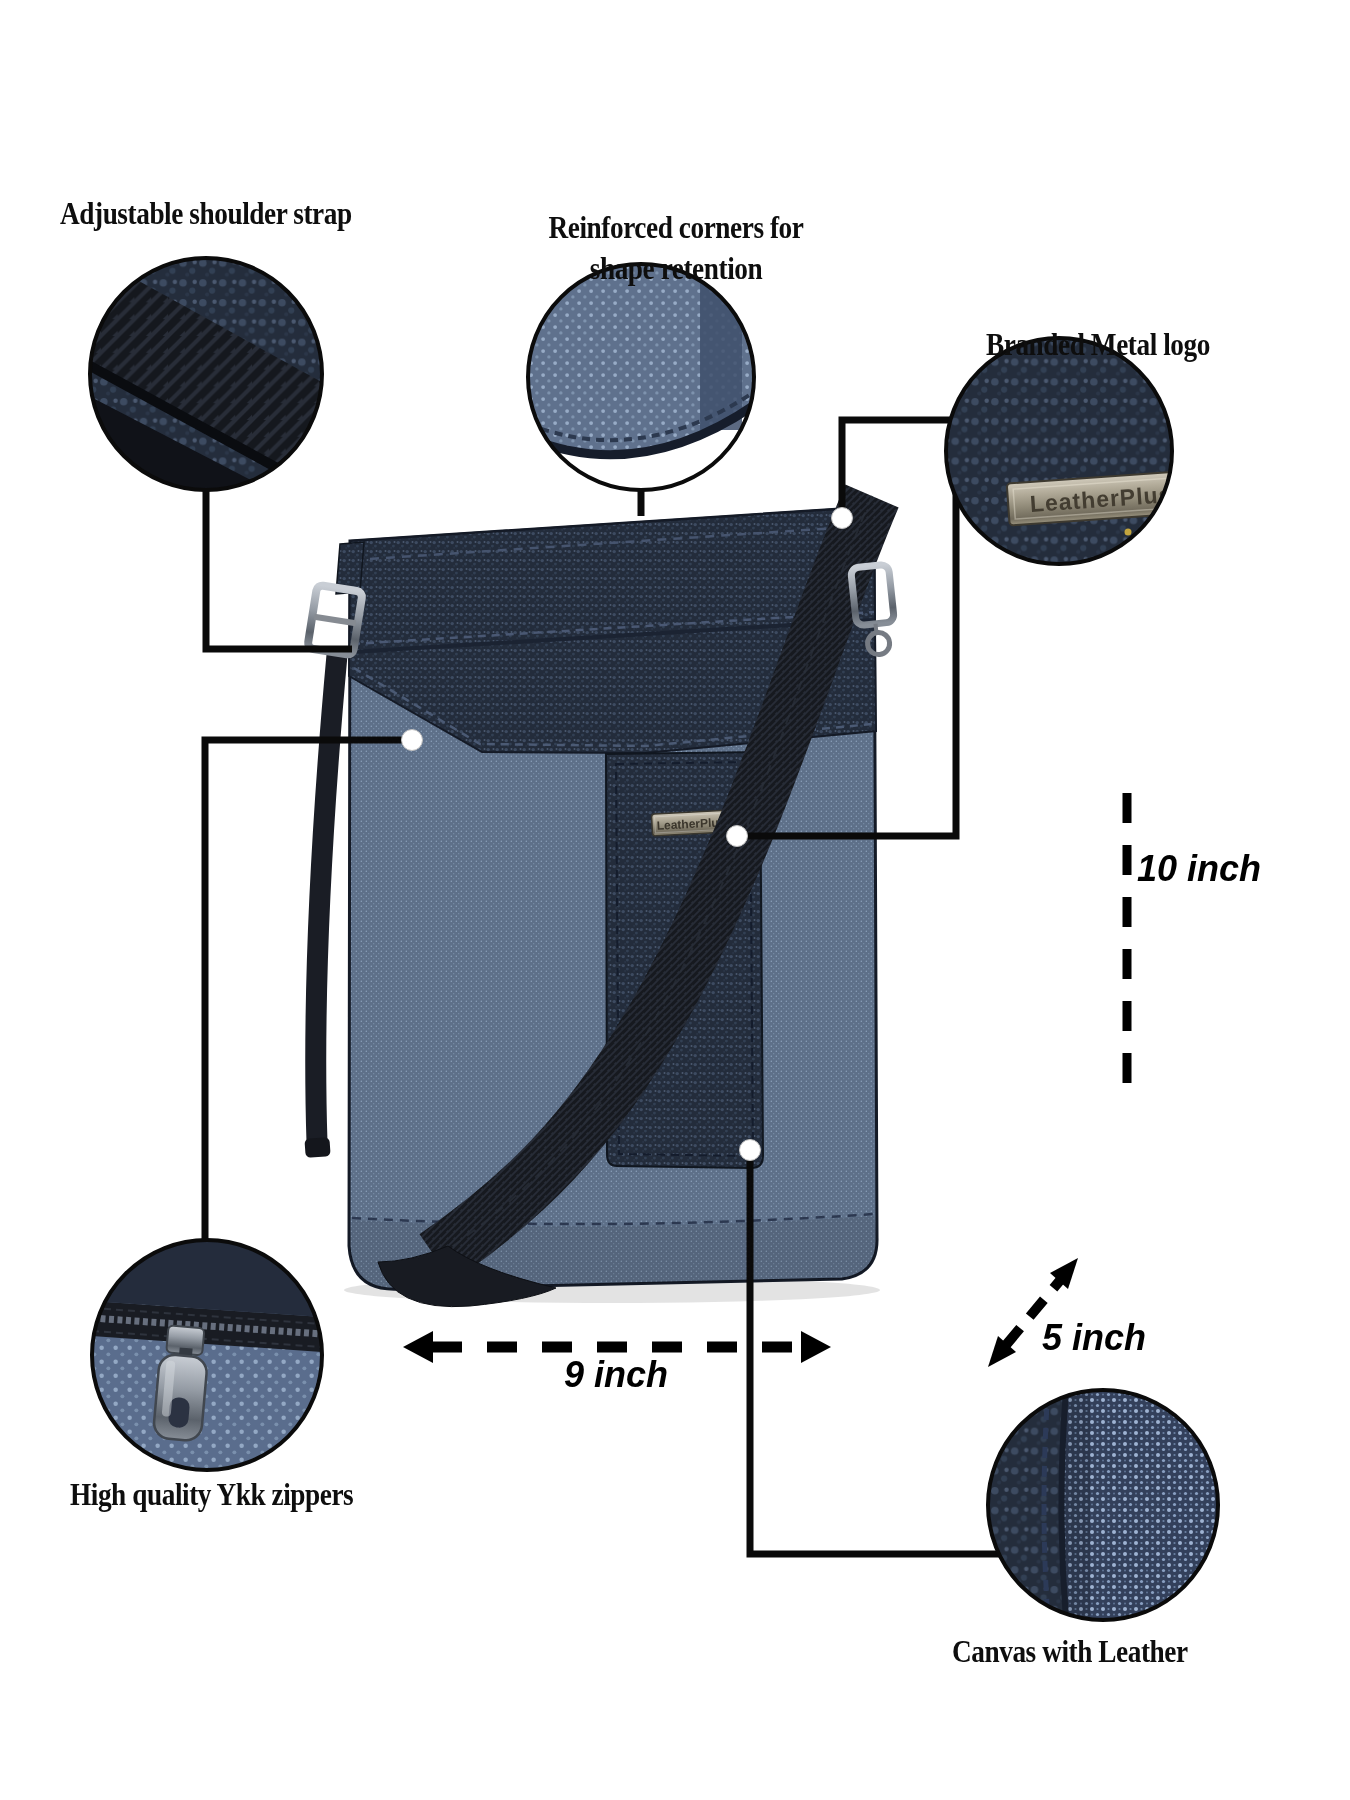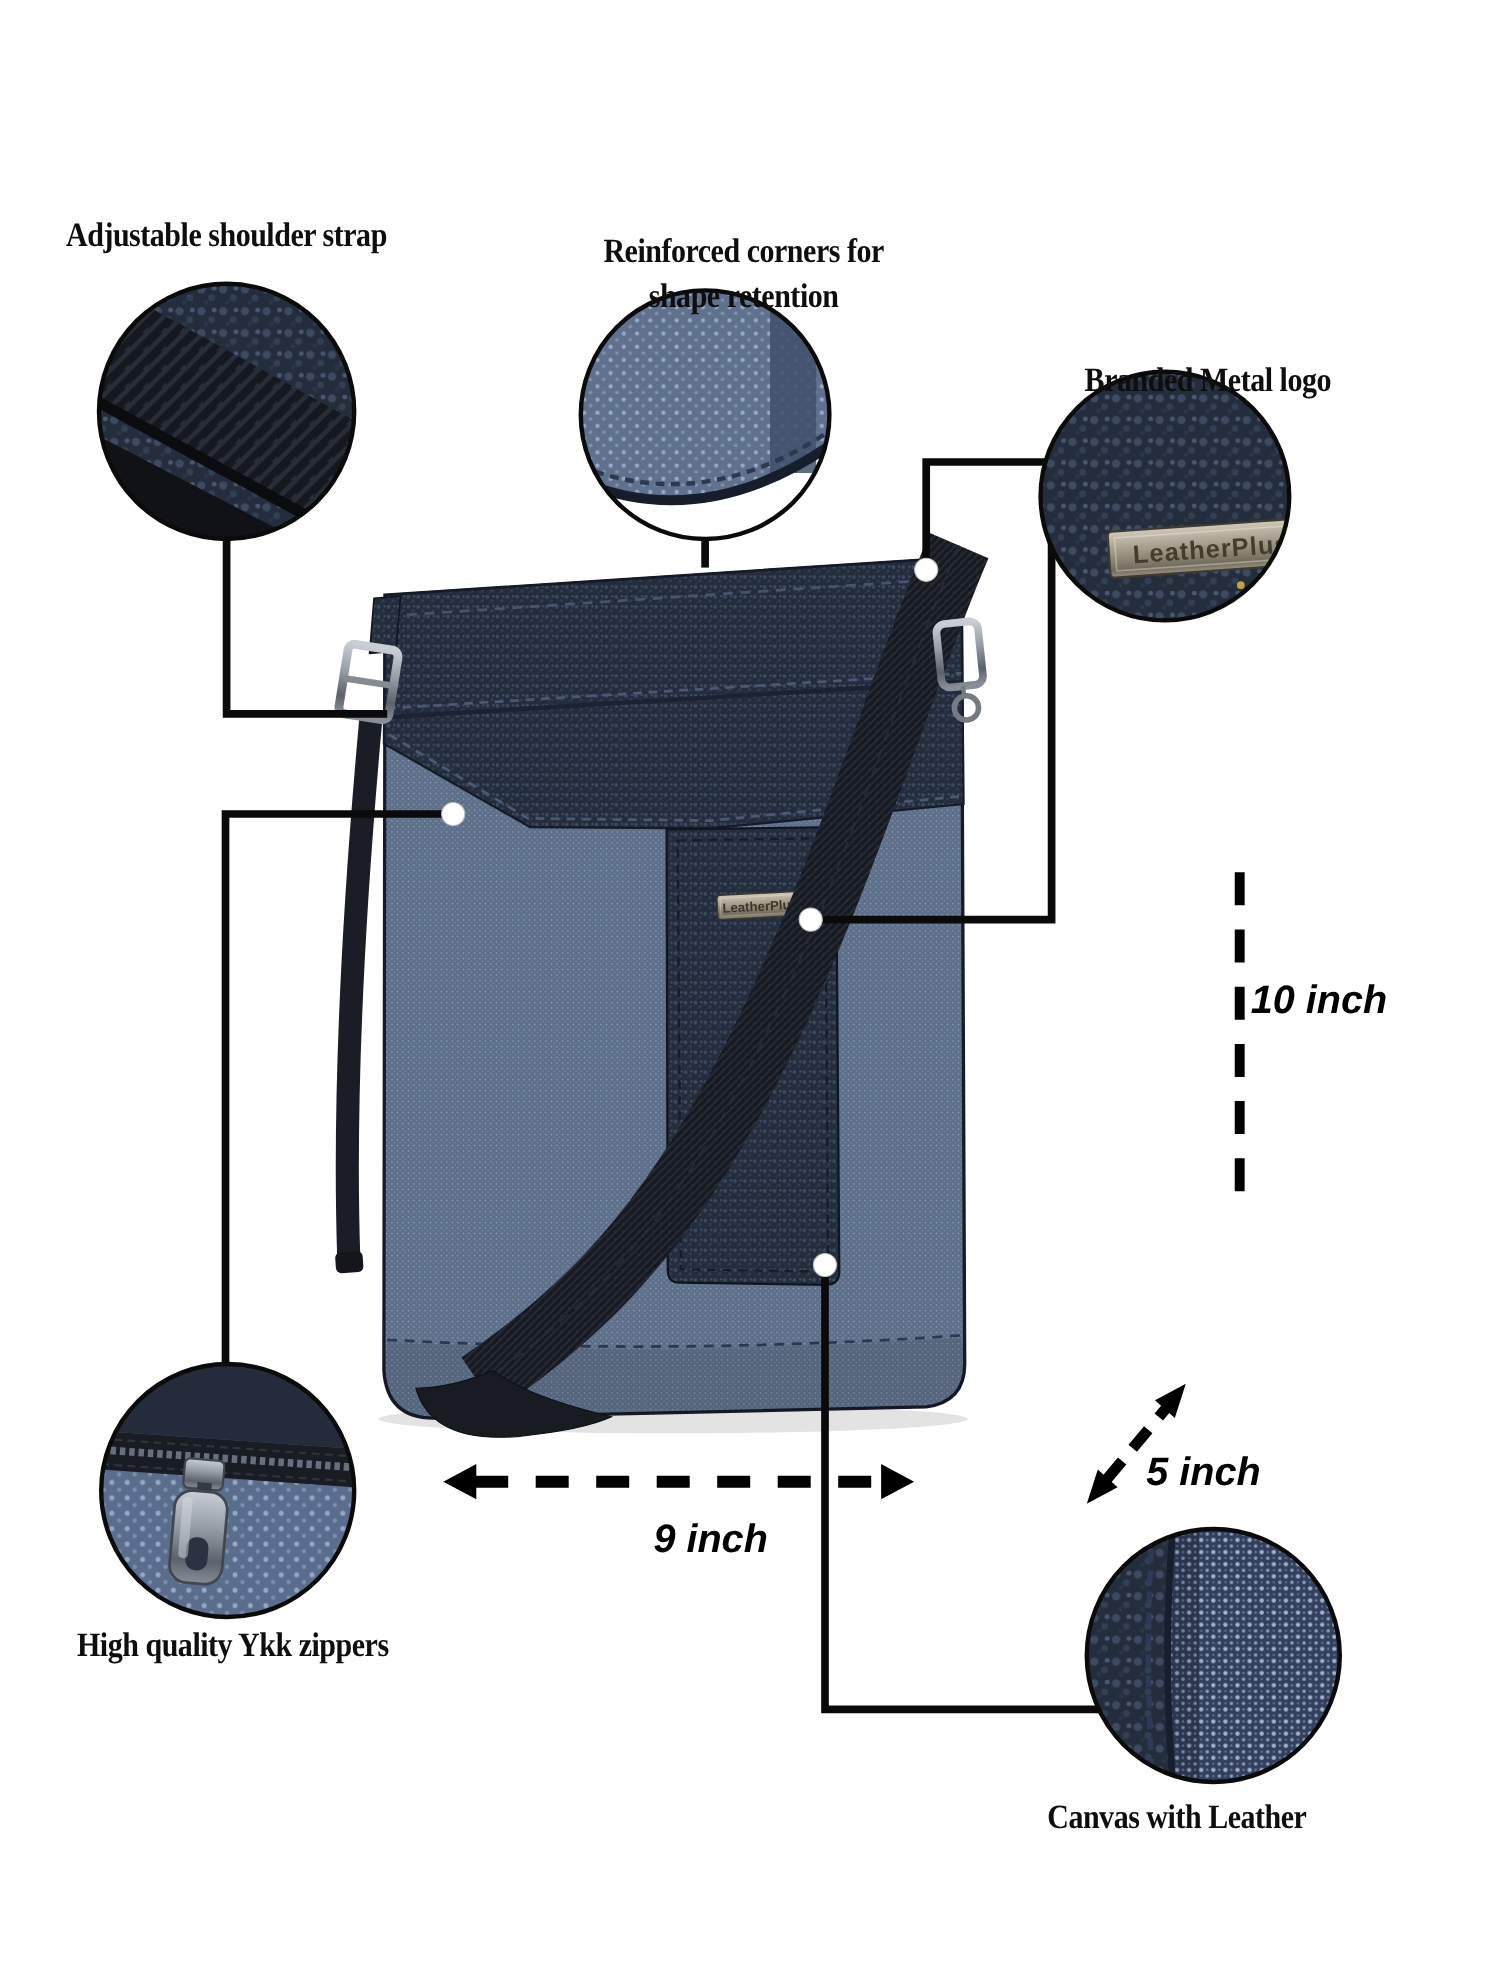--- a/index.html
+++ b/index.html
@@ -250,19 +250,19 @@
 <div class="feature-label" style="left:60px;top:196px;">Adjustable shoulder strap</div>
 
 <div class="feature-label center" style="left:506px;top:208px;width:340px;">Reinforced corners for shape retention</div>
 
 <div class="feature-label" style="left:986px;top:327px;">Branded Metal logo</div>
 
 <div class="feature-label" style="left:70px;top:1477px;">High quality Ykk zippers</div>
 
 <div class="feature-label" style="left:952px;top:1634px;">Canvas with Leather</div>
 
-<div class="dim-label" style="left:1137px;top:888px;text-align:right;">10 inch</div>
-
-<div class="dim-label" style="left:594px;top:1354px;margin-top:24px;">9 inch</div>
+<div class="dim-label" style="left:1137px;top:848px;text-align:right;">10 inch</div>
+
+<div class="dim-label" style="left:564px;top:1354px;">9 inch</div>
 
 <div class="dim-label" style="left:1042px;top:1317px;">5 inch</div>
 
 </div>
 
 </body></html>

